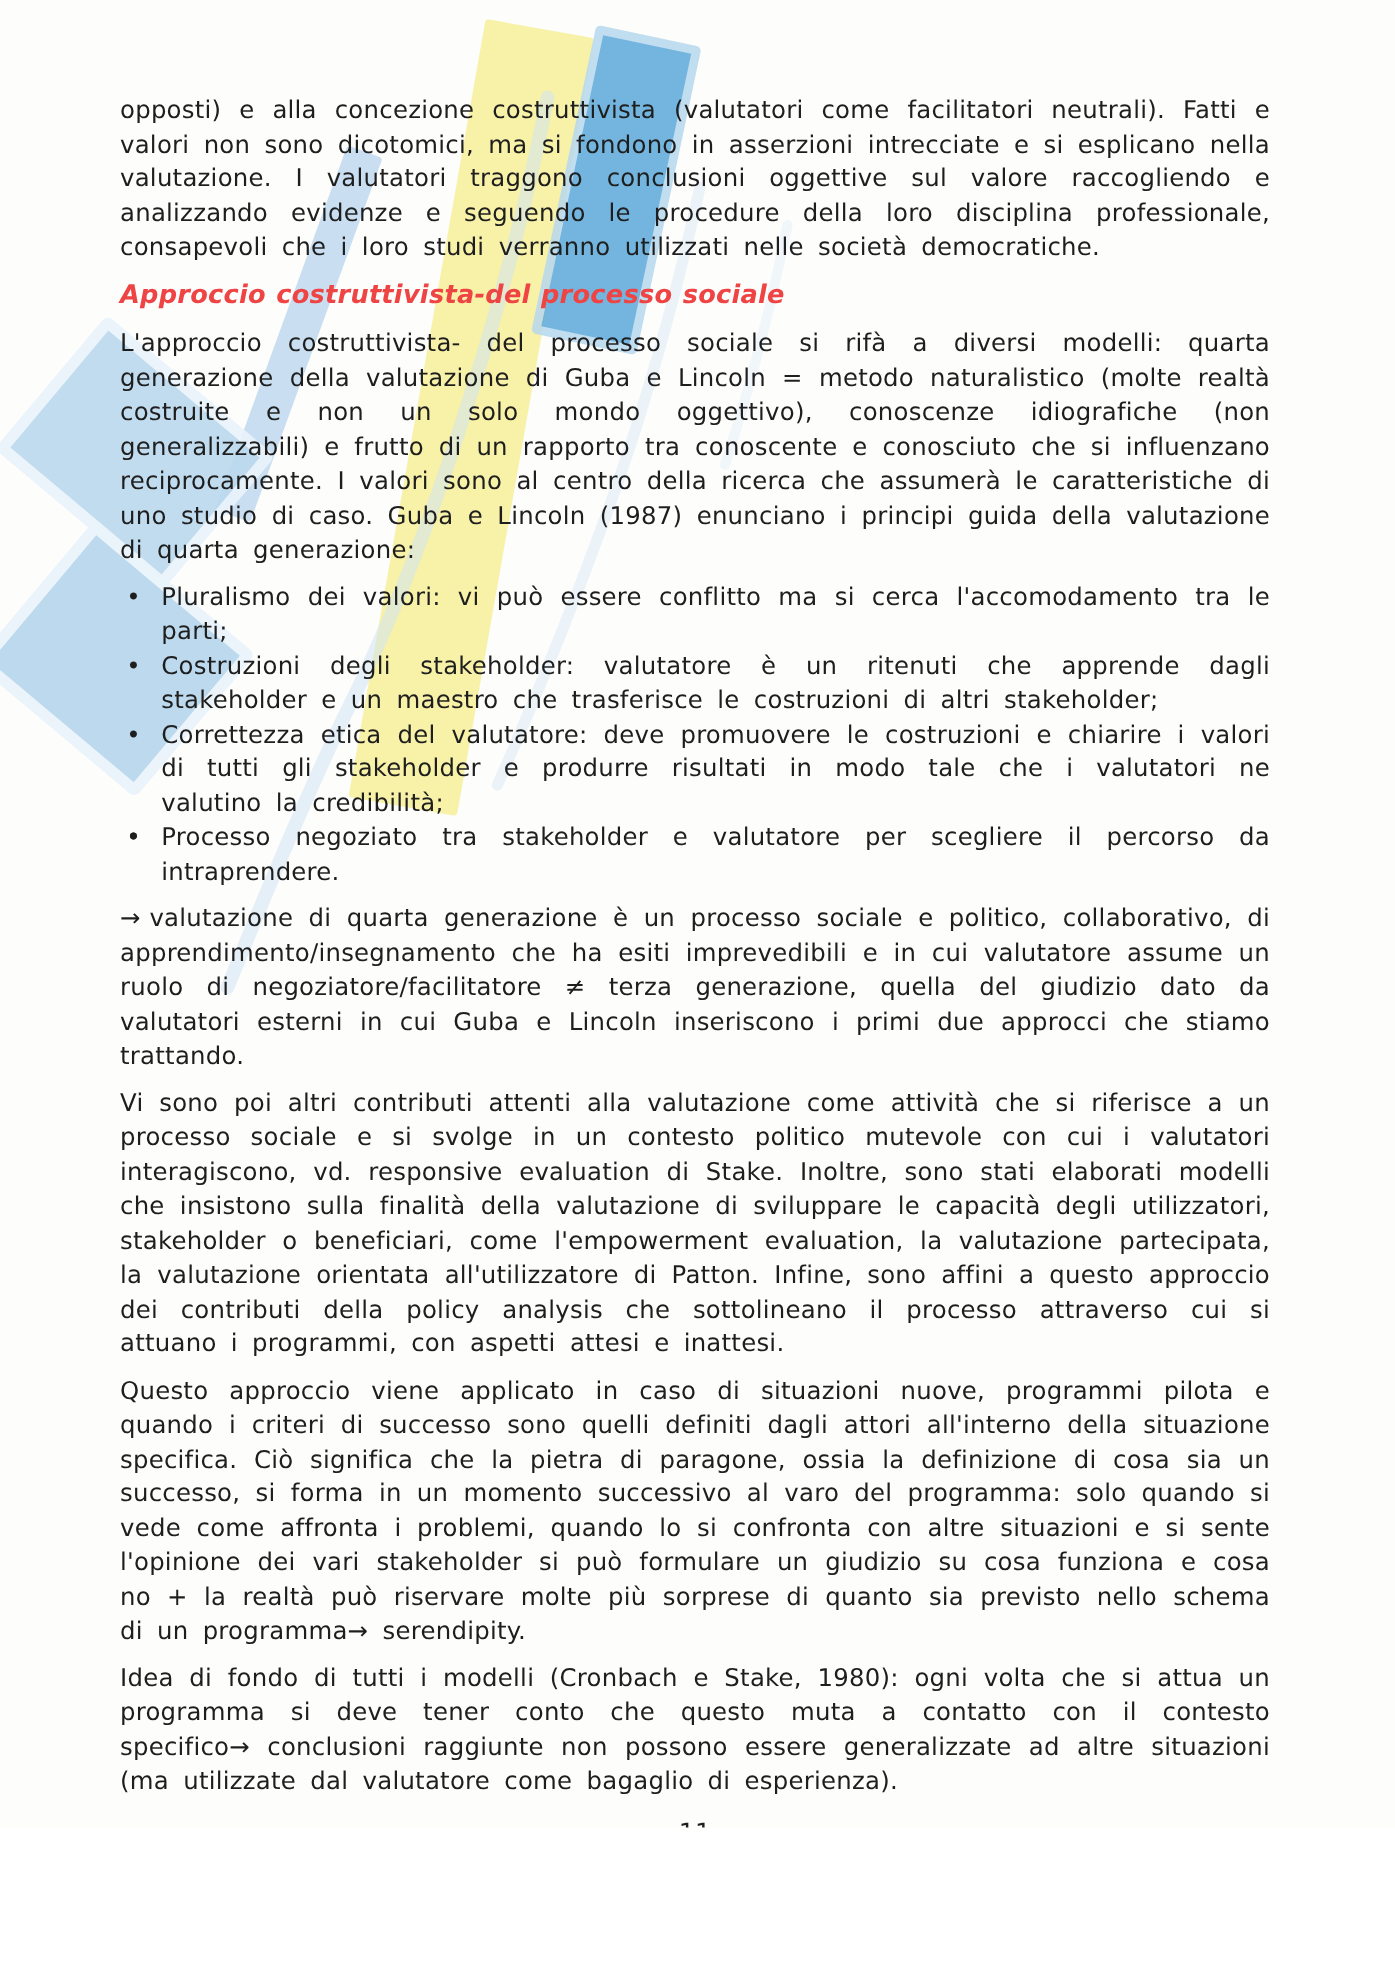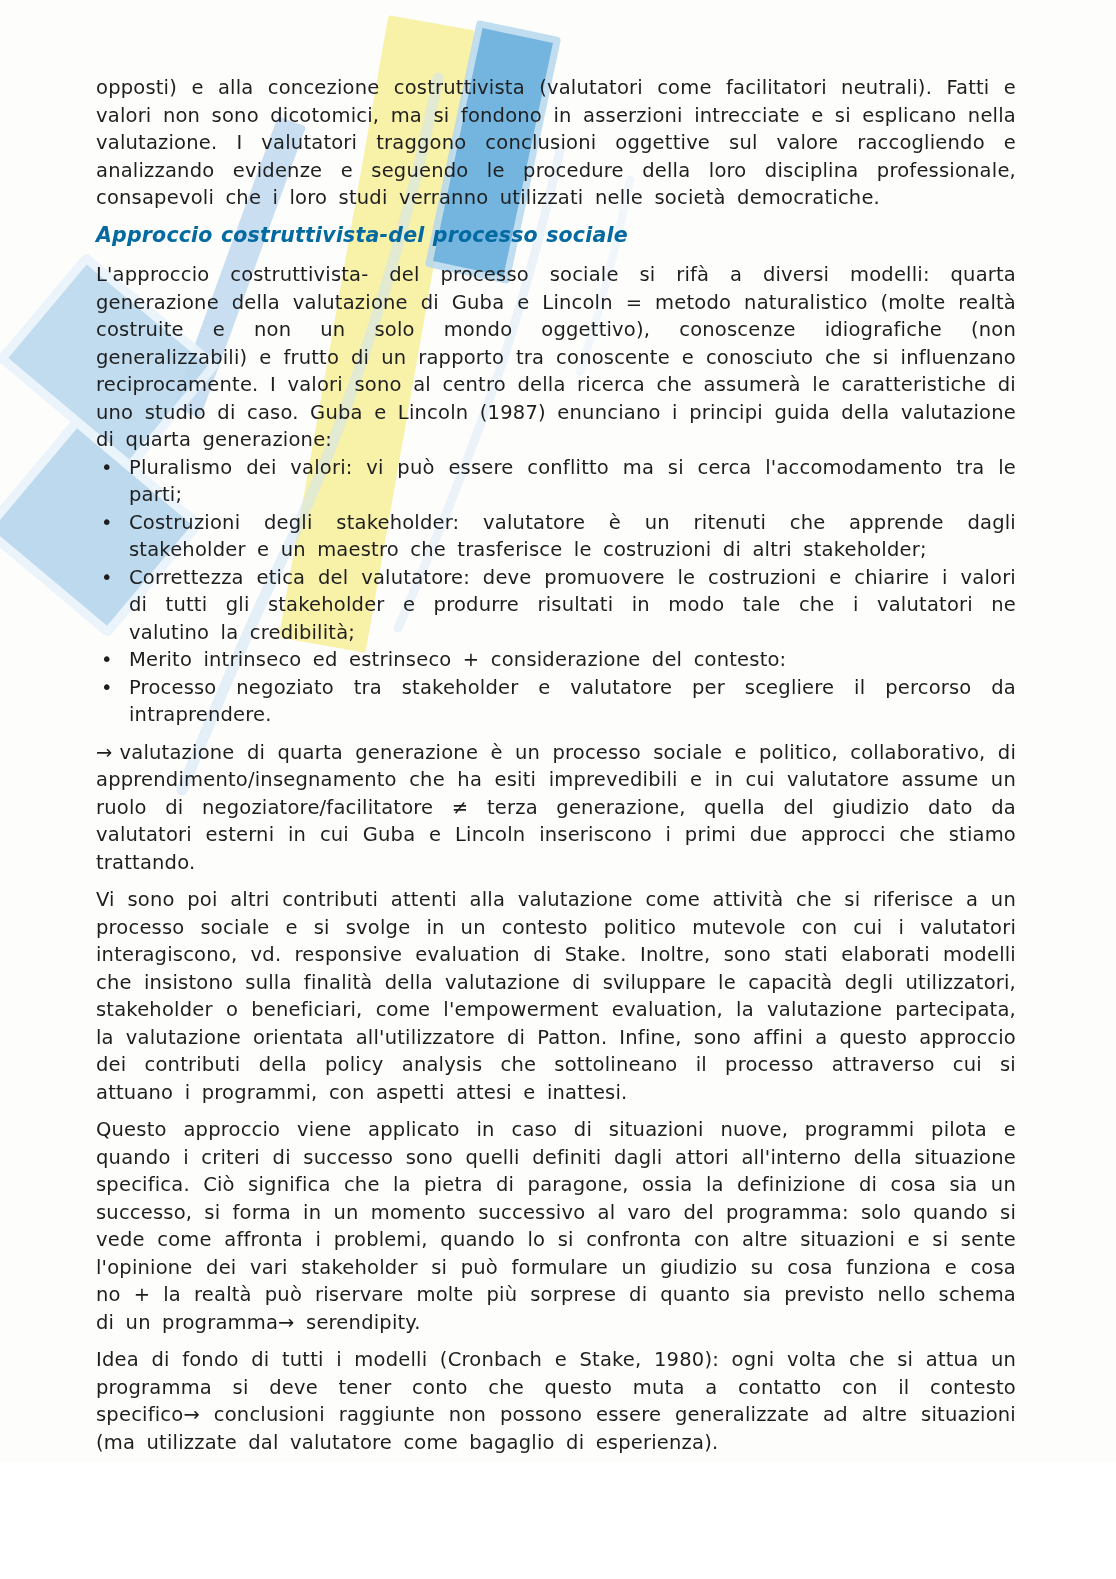--- a/index.html
+++ b/index.html
@@ -50,27 +50,27 @@
     position:relative;z-index:1;
     padding:74px 100px 0 96px;
     font-size:19.5px;
     line-height:27.5px;
     letter-spacing:.2px;
     word-spacing:5px;
     text-align:justify;
     hyphens:none;
   }
   .para{margin:0 0 10px 0;}
-  .para.tight{margin-bottom:0;}
+  .para.tight{margin-bottom:10px;}
   .heading{
     margin:4px 0 12px 0;
     font-size:20.5px;
     font-weight:bold;
     font-style:italic;
-    color:#0369a1;
+    color:#ef4444;
     text-align:left;
     word-spacing:1px;
   }
   .bullets{
     list-style:none;
     margin:0 0 10px 0;padding:0;
   }
   .bullets li{
     position:relative;
     padding-left:33px;
@@ -121,21 +121,20 @@
       <li>
         <span class="bullet-marker">•</span>
         <span>Costruzioni degli stakeholder: valutatore è un ritenuti che apprende dagli stakeholder e un maestro che trasferisce le costruzioni di altri stakeholder;</span>
       </li>
       <li>
         <span class="bullet-marker">•</span>
         <span>Correttezza etica del valutatore: deve promuovere le costruzioni e chiarire i valori di tutti gli stakeholder e produrre risultati in modo tale che i valutatori ne valutino la credibilità;</span>
       </li>
       <li>
         <span class="bullet-marker">•</span>
-        <span>Merito intrinseco ed estrinseco + considerazione del contesto:</span>
       </li>
       <li>
         <span class="bullet-marker">•</span>
         <span>Processo negoziato tra stakeholder e valutatore per scegliere il percorso da intraprendere.</span>
       </li>
     </ul>
 
     <p class="para"><span class="arrow-marker">→</span><span>valutazione di quarta generazione è un processo sociale e politico, collaborativo, di apprendimento/insegnamento che ha esiti imprevedibili e in cui valutatore assume un ruolo di negoziatore/facilitatore ≠ terza generazione, quella del giudizio dato da valutatori esterni in cui Guba e Lincoln inseriscono i primi due approcci che stiamo trattando.</span></p>
 
     <p class="para">Vi sono poi altri contributi attenti alla valutazione come attività che si riferisce a un processo sociale e si svolge in un contesto politico mutevole con cui i valutatori interagiscono, vd. responsive evaluation di Stake. Inoltre, sono stati elaborati modelli che insistono sulla finalità della valutazione di sviluppare le capacità degli utilizzatori, stakeholder o beneficiari, come l'empowerment evaluation, la valutazione partecipata, la valutazione orientata all'utilizzatore di Patton. Infine, sono affini a questo approccio dei contributi della policy analysis che sottolineano il processo attraverso cui si attuano i programmi, con aspetti attesi e inattesi.</p>

